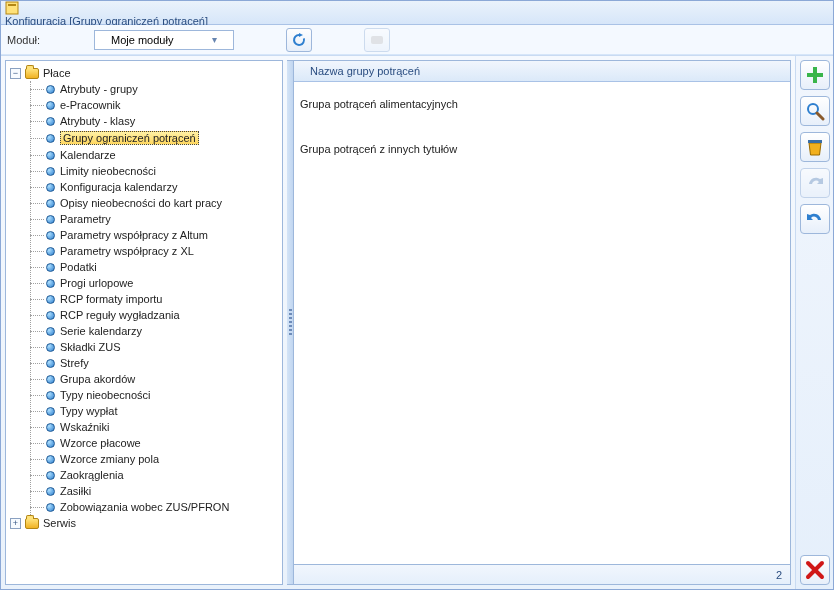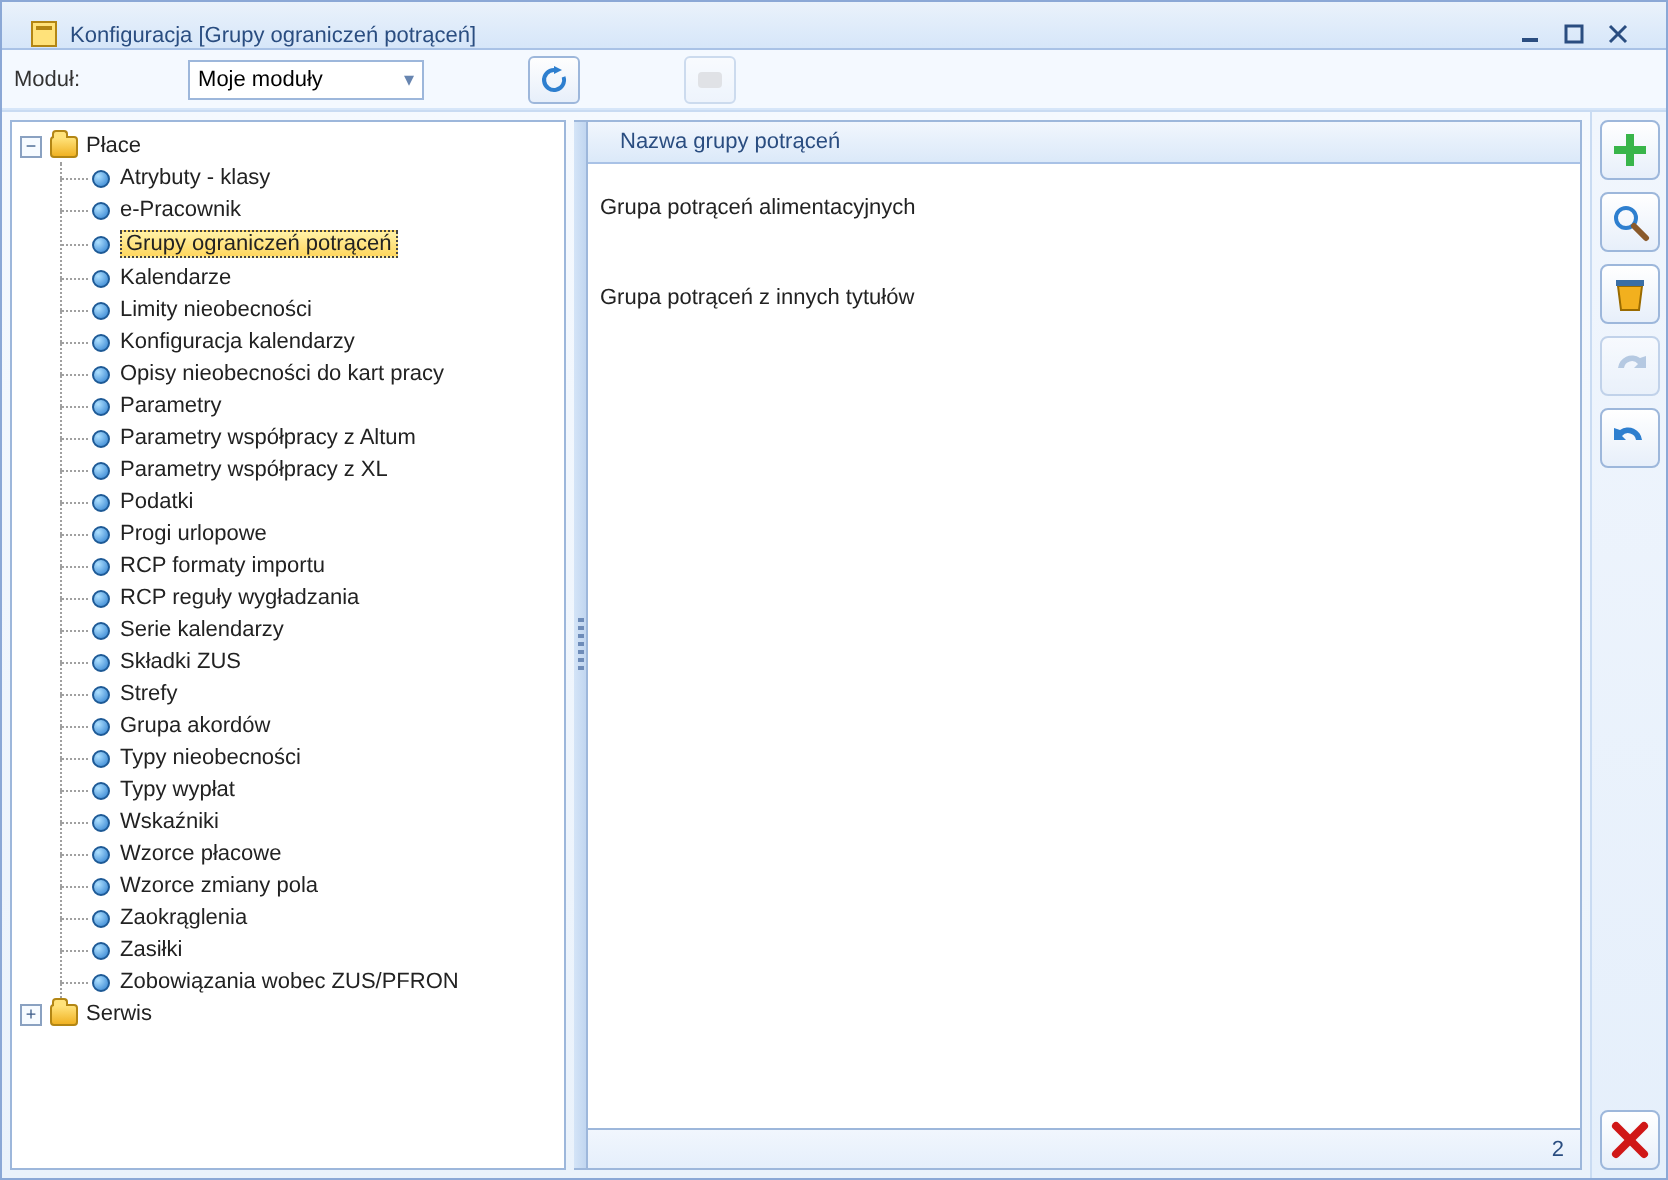--- a/index.html
+++ b/index.html
@@ -13,23 +13,24 @@
     overflow: hidden;
     border: 1px solid #8ba8d6;
     display: flex;
     flex-direction: column;
   }
   .titlebar {
     height: 24px;
     background: linear-gradient(#eaf2fb, #d6e6f9);
     border-bottom: 1px solid #a9c2e6;
     display: flex;
-    align-items: flex-end;
-    padding: 0 14px;
+    align-items: flex-start;
+    padding: 0 4px;
     color: #2a4d80;
+    flex-direction: column;
   }
   .titlebar .app-icon {
     width: 14px; height: 14px;
     margin-right: 6px;
     display: inline-flex;
     align-items: center;
   }
   .titlebar .title { flex: 1; }
   .winbtn {
     width: 20px; height: 14px;
@@ -42,26 +43,26 @@
     height: 30px;
     background: #f4f9ff;
     display: flex;
     align-items: center;
     padding: 0 6px;
     border-bottom: 1px solid #d6e6f9;
     gap: 48px;
   }
   .toolbar label { margin-right: 6px; color: #333; }
   .module-select {
-    width: 118px;
+    width: 140px;
     height: 20px;
     border: 1px solid #9db7db;
     background: #fff;
     display: flex; align-items: center;
-    padding: 0 4px;
+    padding: 0 16px;
     justify-content: space-between;
     cursor: pointer;
   }
   .module-select .chev { color: #6785b0; font-size: 10px; }
   .tbtn {
     width: 26px; height: 24px;
     border: 1px solid #9db7db;
     background: linear-gradient(#fefefe, #e7effa);
     margin-left: 4px;
     display: inline-flex; align-items: center; justify-content: center;
@@ -281,26 +282,31 @@
     <div class="tree" id="tree">
         <div class="root">
           <span class="expander">−</span>
           <span class="folder-icon"></span>
           <span class="node-label">Płace</span>
         </div>
         <div class="children">
           <div class="leaf">
             <span class="leaf-conn"></span>
             <span class="dot-icon"></span>
+            <span class="node-label">Atrybuty - grupy</span>
+          </div>
+          <div class="leaf">
+            <span class="leaf-conn"></span>
+            <span class="dot-icon"></span>
+            <span class="node-label">e-Pracownik</span>
+          </div>
+          <div class="leaf">
+            <span class="leaf-conn"></span>
+            <span class="dot-icon"></span>
             <span class="node-label">Atrybuty - klasy</span>
-          </div>
-          <div class="leaf">
-            <span class="leaf-conn"></span>
-            <span class="dot-icon"></span>
-            <span class="node-label">e-Pracownik</span>
           </div>
           <div class="leaf selected">
             <span class="leaf-conn"></span>
             <span class="dot-icon"></span>
             <span class="node-label">Grupy ograniczeń potrąceń</span>
           </div>
           <div class="leaf">
             <span class="leaf-conn"></span>
             <span class="dot-icon"></span>
             <span class="node-label">Kalendarze</span>

